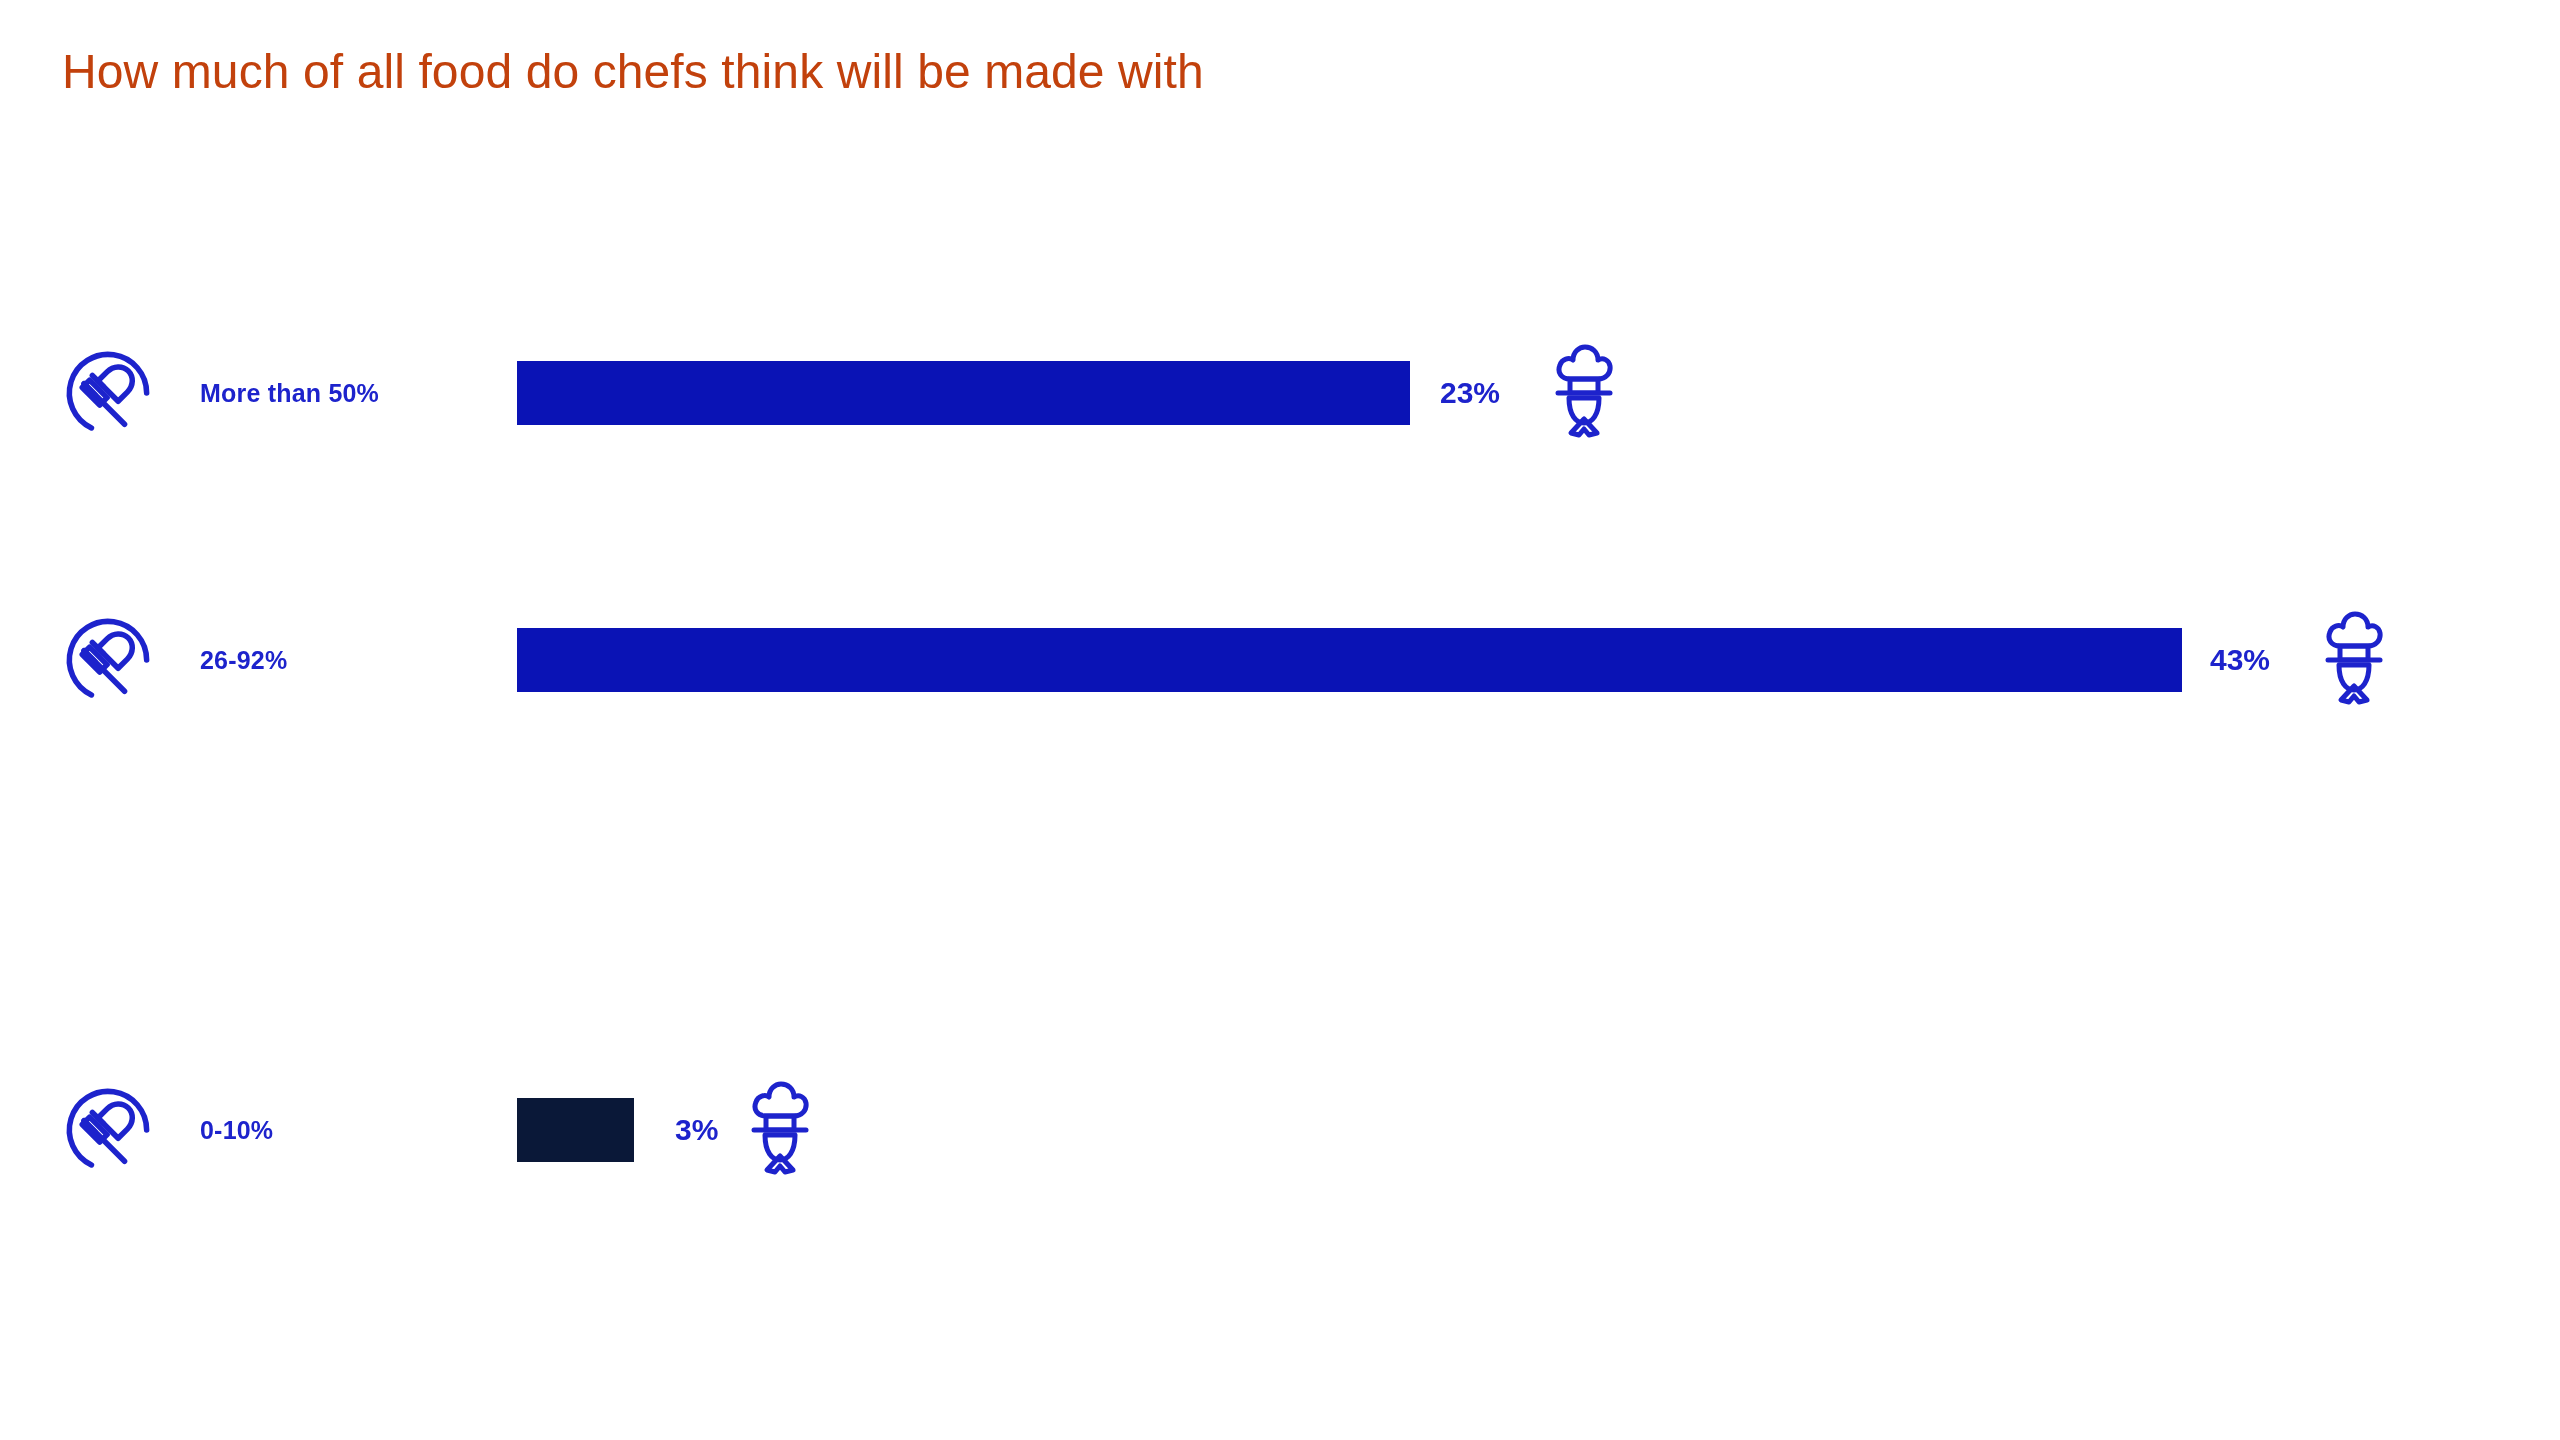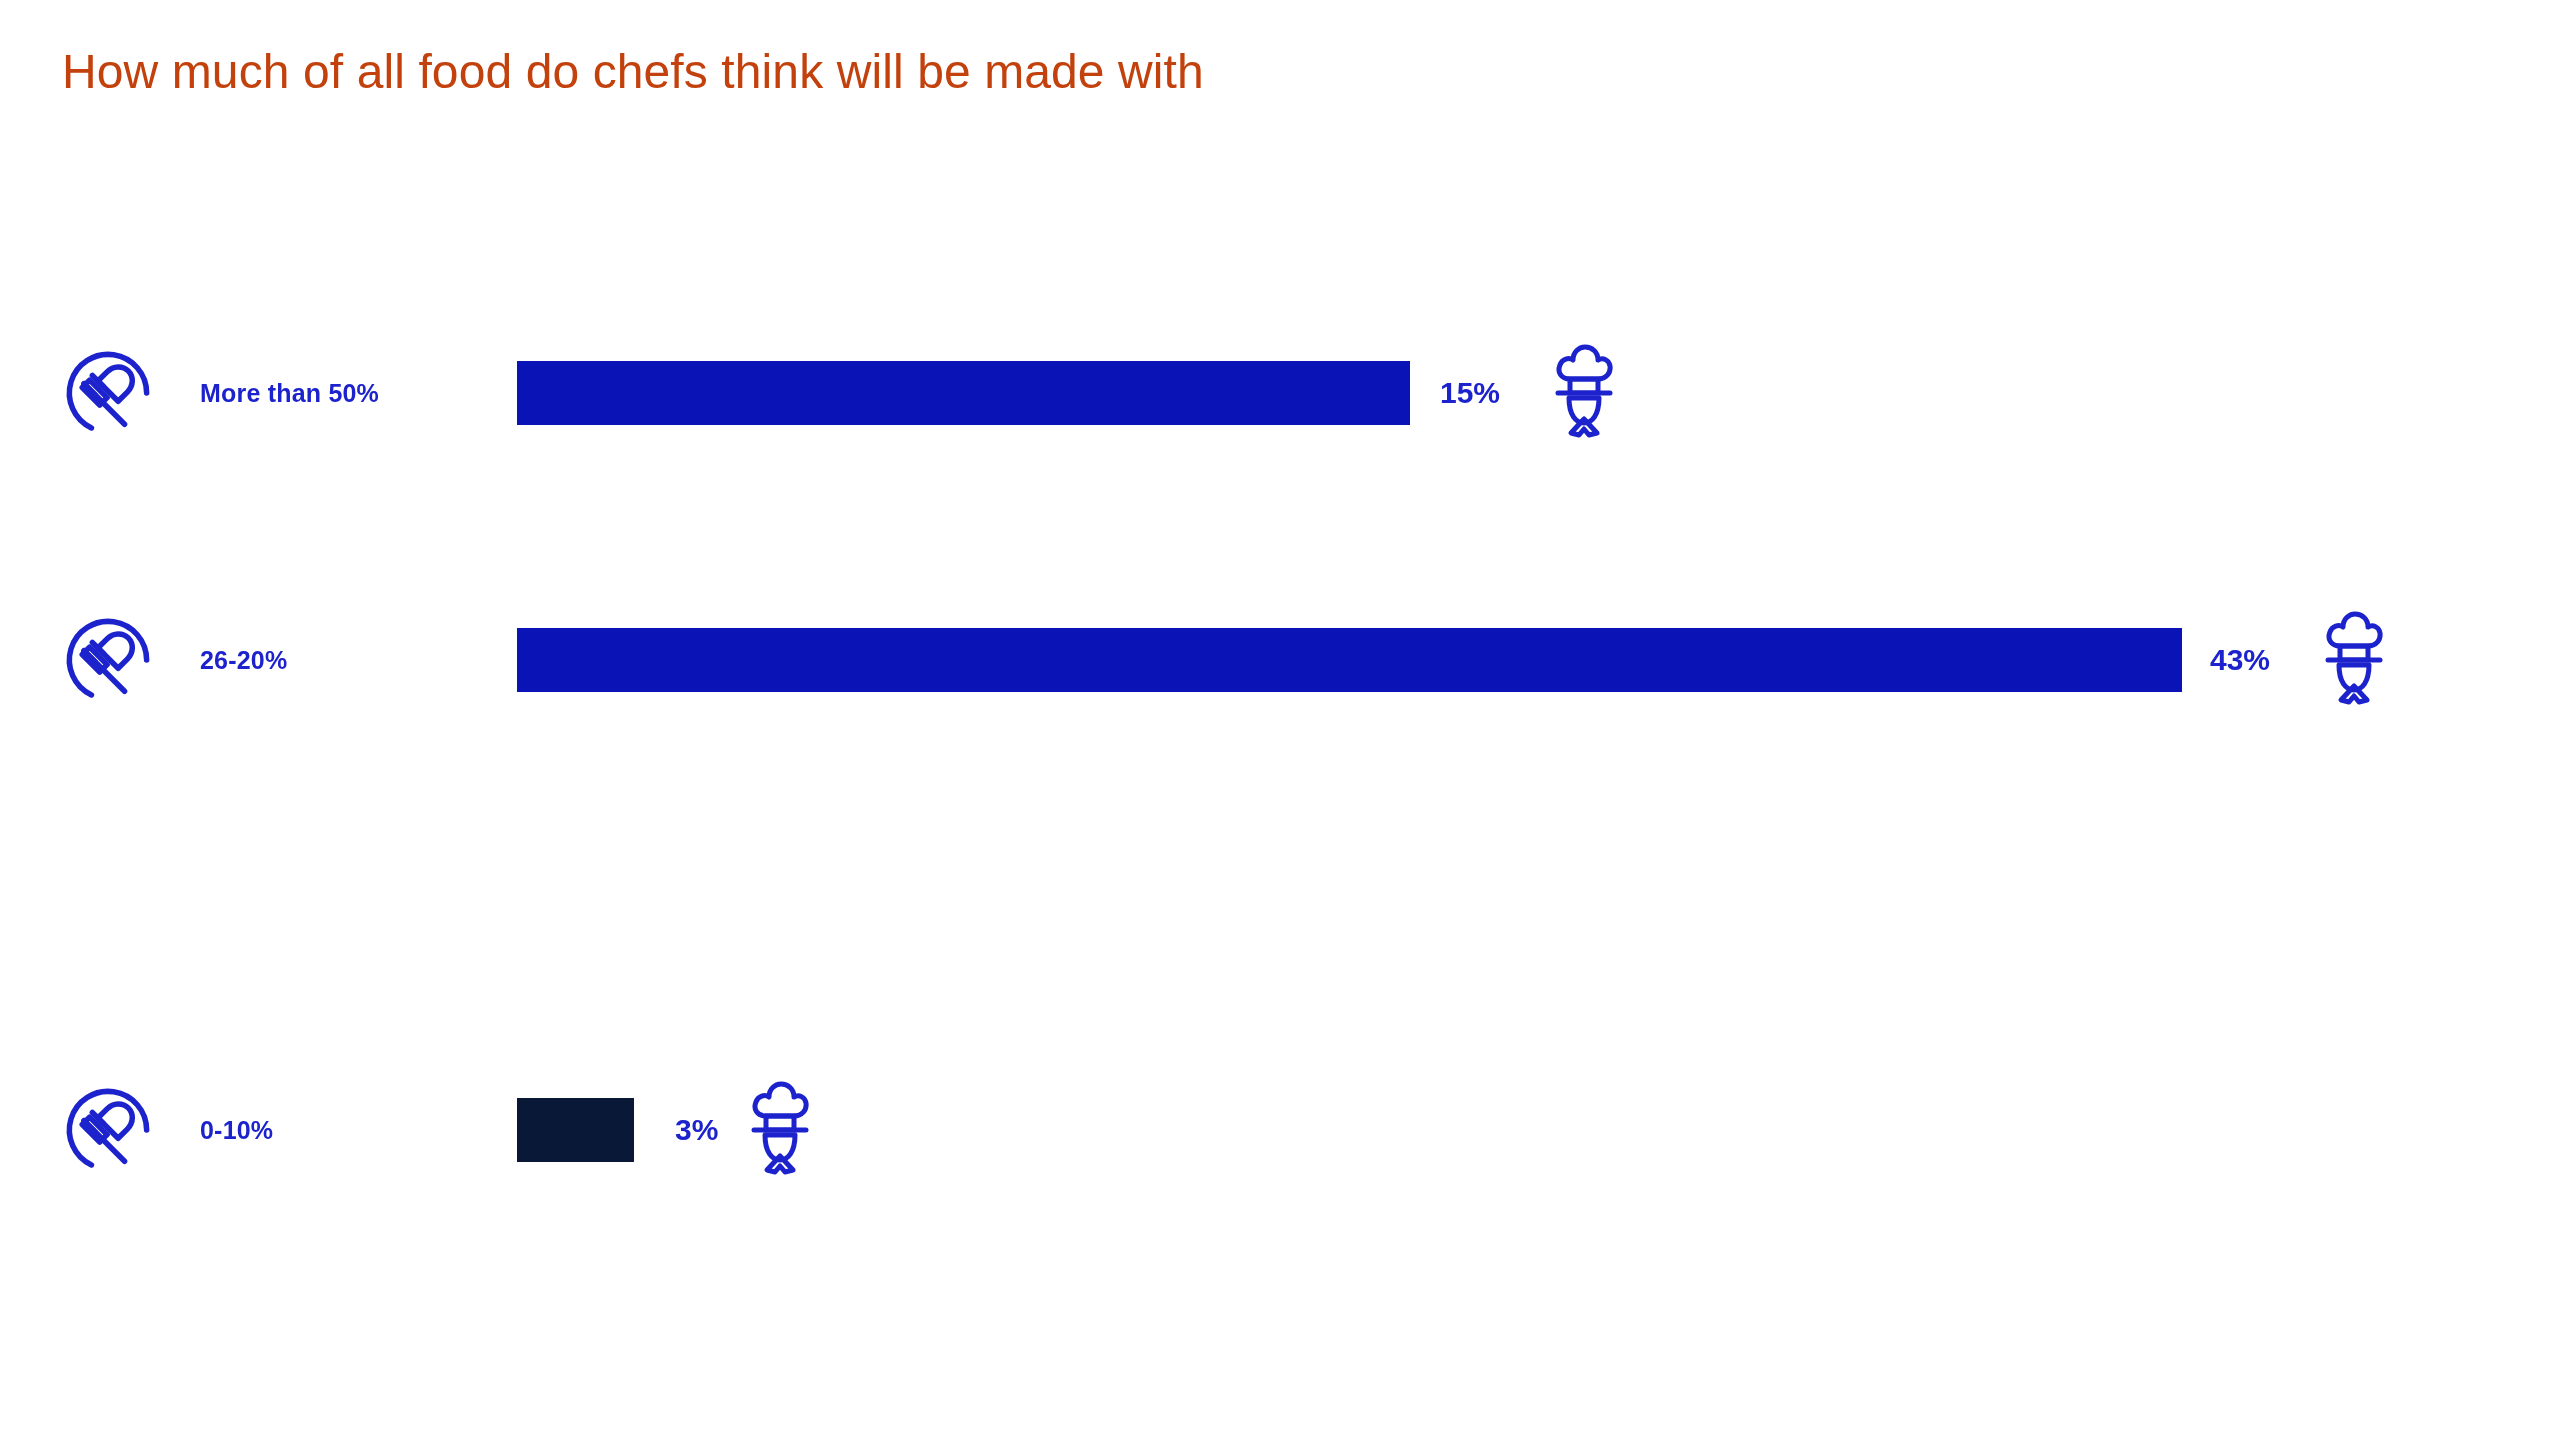--- a/index.html
+++ b/index.html
@@ -138,41 +138,41 @@
         <path d="M92 50 A42 42 0 1 0 32 88" fill="none" stroke="#1D23CC" stroke-width="6" stroke-linecap="round"></path>
         <path d="M24 40 L68 84" fill="none" stroke="#1D23CC" stroke-width="6" stroke-linecap="round"></path>
         <path d="M33 31 L45 43" fill="none" stroke="#1D23CC" stroke-width="6" stroke-linecap="round"></path>
         <path d="M24 40 L36 52" fill="none" stroke="#1D23CC" stroke-width="6" stroke-linecap="round"></path>
         <path d="M30 36 L49 55 L41 63 L22 44 Z" fill="none" stroke="#1D23CC" stroke-width="6" stroke-linejoin="round"></path>
         <path d="M49 27 C56 20 66 20 72 26 C78 32 78 42 71 49 L61 59 L39 37 Z" fill="none" stroke="#1D23CC" stroke-width="6" stroke-linejoin="round"></path>
       </svg>
       <div class="row-label">More than 50%</div>
       <div class="bar-track">
         <div class="bar" style="width:893px"></div>
-        <div class="bar-value" style="left:923px">15%</div>
+        <div class="bar-value" style="left:923px">23%</div>
         <svg class="chef-icon" style="left:1036px" viewBox="0 0 60 100">
           <path d="M17 36 C8 36 4 29 7 22 C9 16 16 14 20 17 C20 9 26 4 32 4 C39 4 45 9 45 17 C50 14 56 17 57 23 C58 30 53 36 45 36 Z" fill="none" stroke="#1D23CC" stroke-width="5" stroke-linejoin="round"></path>
           <rect x="17" y="36" width="28" height="14" fill="none" stroke="#1D23CC" stroke-width="5"></rect>
           <path d="M5 50 L57 50" fill="none" stroke="#1D23CC" stroke-width="5" stroke-linecap="round"></path>
           <path d="M16 55 L46 55 C46 72 39 80 31 80 C23 80 16 72 16 55 Z" fill="none" stroke="#1D23CC" stroke-width="5" stroke-linejoin="round"></path>
           <path d="M31 76 L18 90 L26 92 L31 86 L36 92 L44 90 Z" fill="none" stroke="#1D23CC" stroke-width="5" stroke-linejoin="round"></path>
         </svg>
       </div>
     </div>
 
     <div class="row row-2">
       <svg class="cutlery-icon" viewBox="0 0 100 100">
         <path d="M92 50 A42 42 0 1 0 32 88" fill="none" stroke="#1D23CC" stroke-width="6" stroke-linecap="round"></path>
         <path d="M24 40 L68 84" fill="none" stroke="#1D23CC" stroke-width="6" stroke-linecap="round"></path>
         <path d="M33 31 L45 43" fill="none" stroke="#1D23CC" stroke-width="6" stroke-linecap="round"></path>
         <path d="M24 40 L36 52" fill="none" stroke="#1D23CC" stroke-width="6" stroke-linecap="round"></path>
         <path d="M30 36 L49 55 L41 63 L22 44 Z" fill="none" stroke="#1D23CC" stroke-width="6" stroke-linejoin="round"></path>
         <path d="M49 27 C56 20 66 20 72 26 C78 32 78 42 71 49 L61 59 L39 37 Z" fill="none" stroke="#1D23CC" stroke-width="6" stroke-linejoin="round"></path>
       </svg>
-      <div class="row-label">26-20%</div>
+      <div class="row-label">26-92%</div>
       <div class="bar-track">
         <div class="bar" style="width:1665px"></div>
         <div class="bar-value" style="left:1693px">43%</div>
         <svg class="chef-icon" style="left:1806px" viewBox="0 0 60 100">
           <path d="M17 36 C8 36 4 29 7 22 C9 16 16 14 20 17 C20 9 26 4 32 4 C39 4 45 9 45 17 C50 14 56 17 57 23 C58 30 53 36 45 36 Z" fill="none" stroke="#1D23CC" stroke-width="5" stroke-linejoin="round"></path>
           <rect x="17" y="36" width="28" height="14" fill="none" stroke="#1D23CC" stroke-width="5"></rect>
           <path d="M5 50 L57 50" fill="none" stroke="#1D23CC" stroke-width="5" stroke-linecap="round"></path>
           <path d="M16 55 L46 55 C46 72 39 80 31 80 C23 80 16 72 16 55 Z" fill="none" stroke="#1D23CC" stroke-width="5" stroke-linejoin="round"></path>
           <path d="M31 76 L18 90 L26 92 L31 86 L36 92 L44 90 Z" fill="none" stroke="#1D23CC" stroke-width="5" stroke-linejoin="round"></path>
         </svg>

